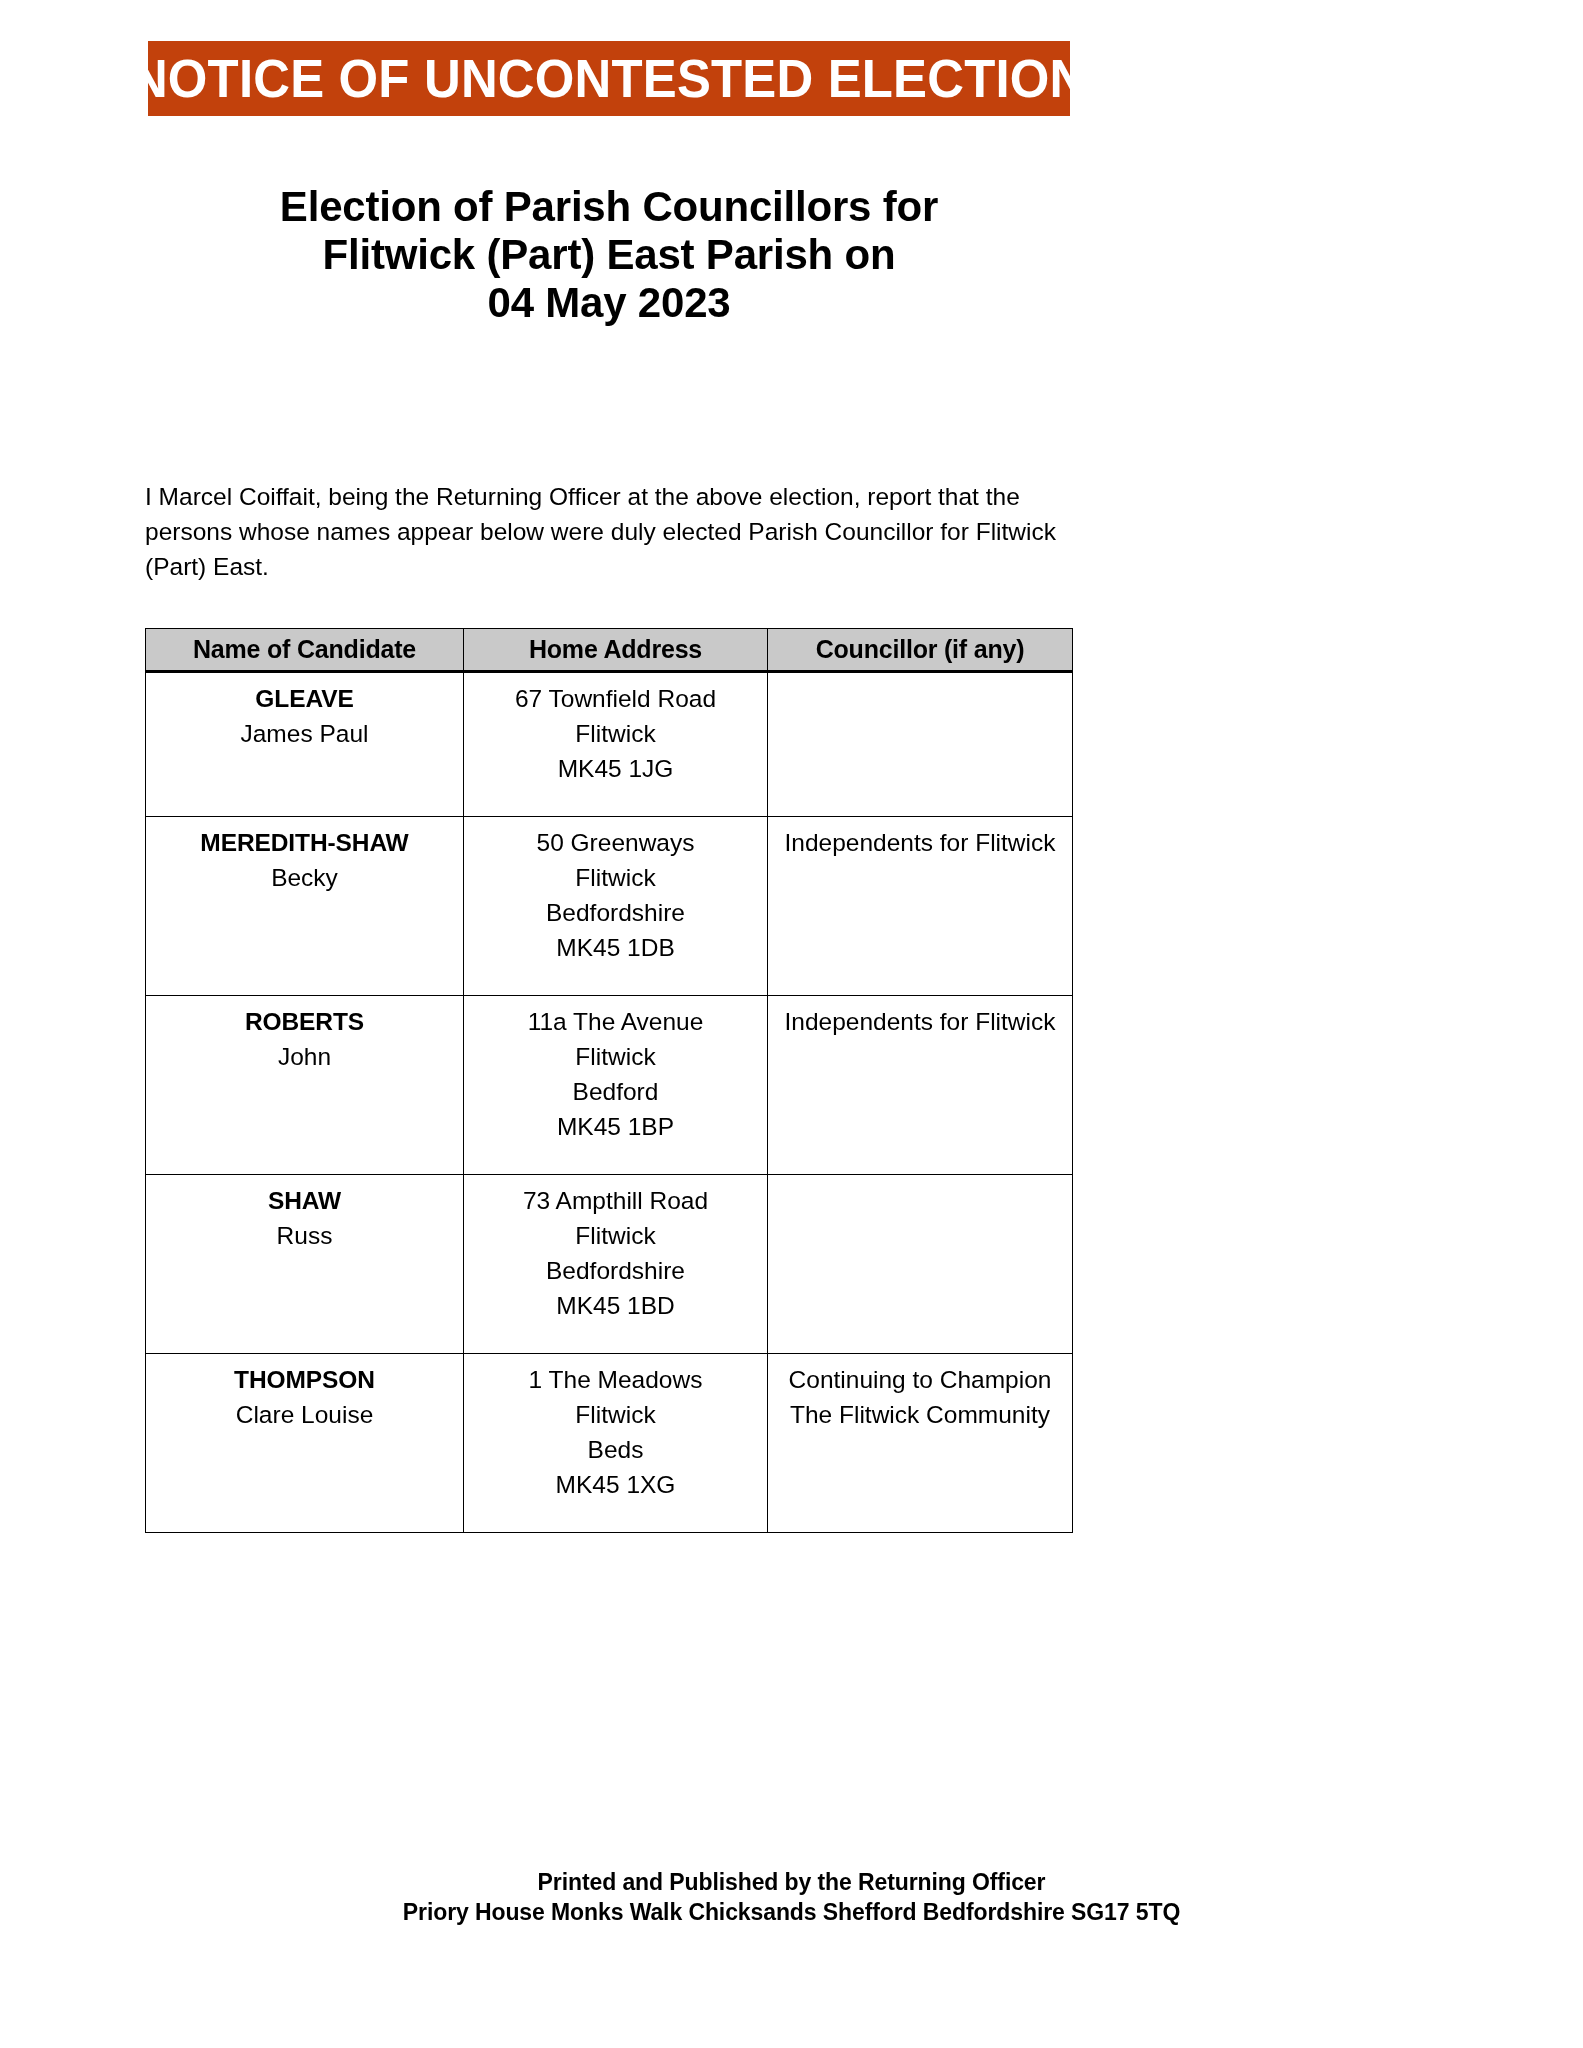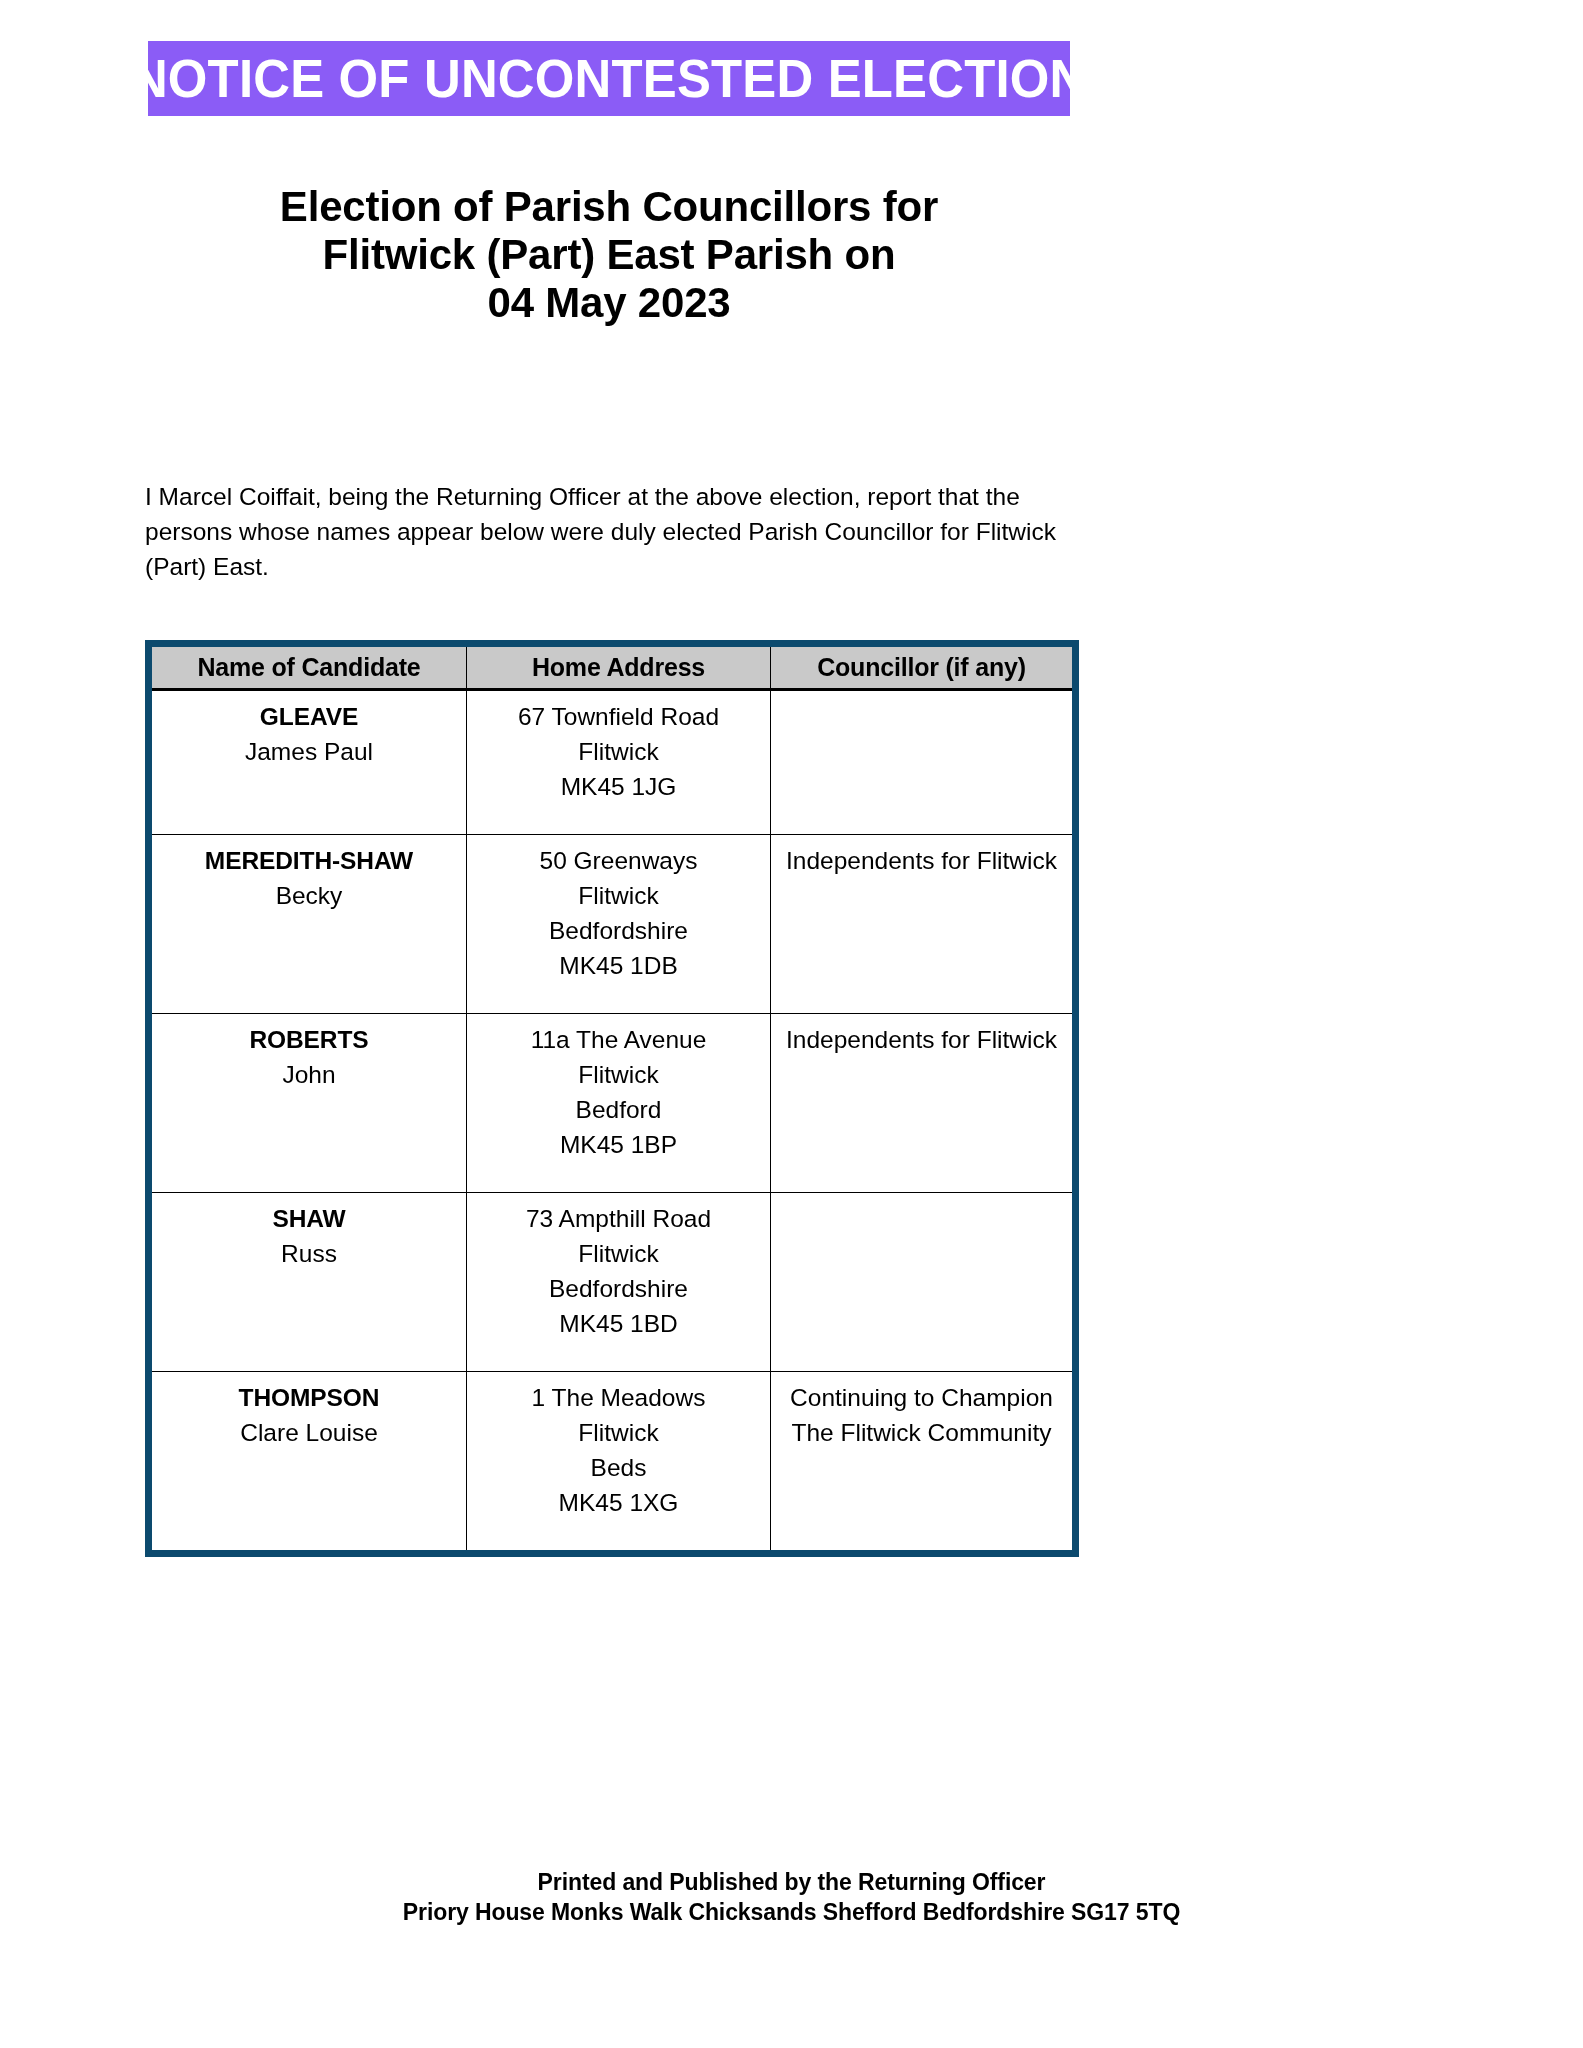--- a/index.html
+++ b/index.html
@@ -23,21 +23,21 @@
     overflow: hidden;
   }
 
   
   .banner {
     position: absolute;
     left: 148px;
     top: 41px;
     width: 922px;
     height: 75px;
-    background: #8b5cf6;
+    background: #c2410c;
     display: flex;
     align-items: center;
     justify-content: center;
   }
   .banner-text {
     color: #ffffff;
     font-weight: bold;
     font-size: 53px;
     line-height: 1;
     letter-spacing: 0.2px;
@@ -81,22 +81,21 @@
   .table-wrap {
     position: absolute;
     left: 145px;
     top: 628px;
     width: 927px;
   }
   table.notice {
     width: 927px;
     border-collapse: collapse;
     table-layout: fixed;
-    border: 7px solid #0c4a6e;
-    margin-top: 12px;
+    border: 1px solid #0c4a6e;
   }
   table.notice col.c-name  { width: 318px; }
   table.notice col.c-addr  { width: 304px; }
   table.notice col.c-desc  { width: 305px; }
 
   table.notice thead th {
     background: #c9c9c9;
     border: 1.5px solid #000000;
     border-bottom: 3px solid #000000;
     font-weight: bold;

